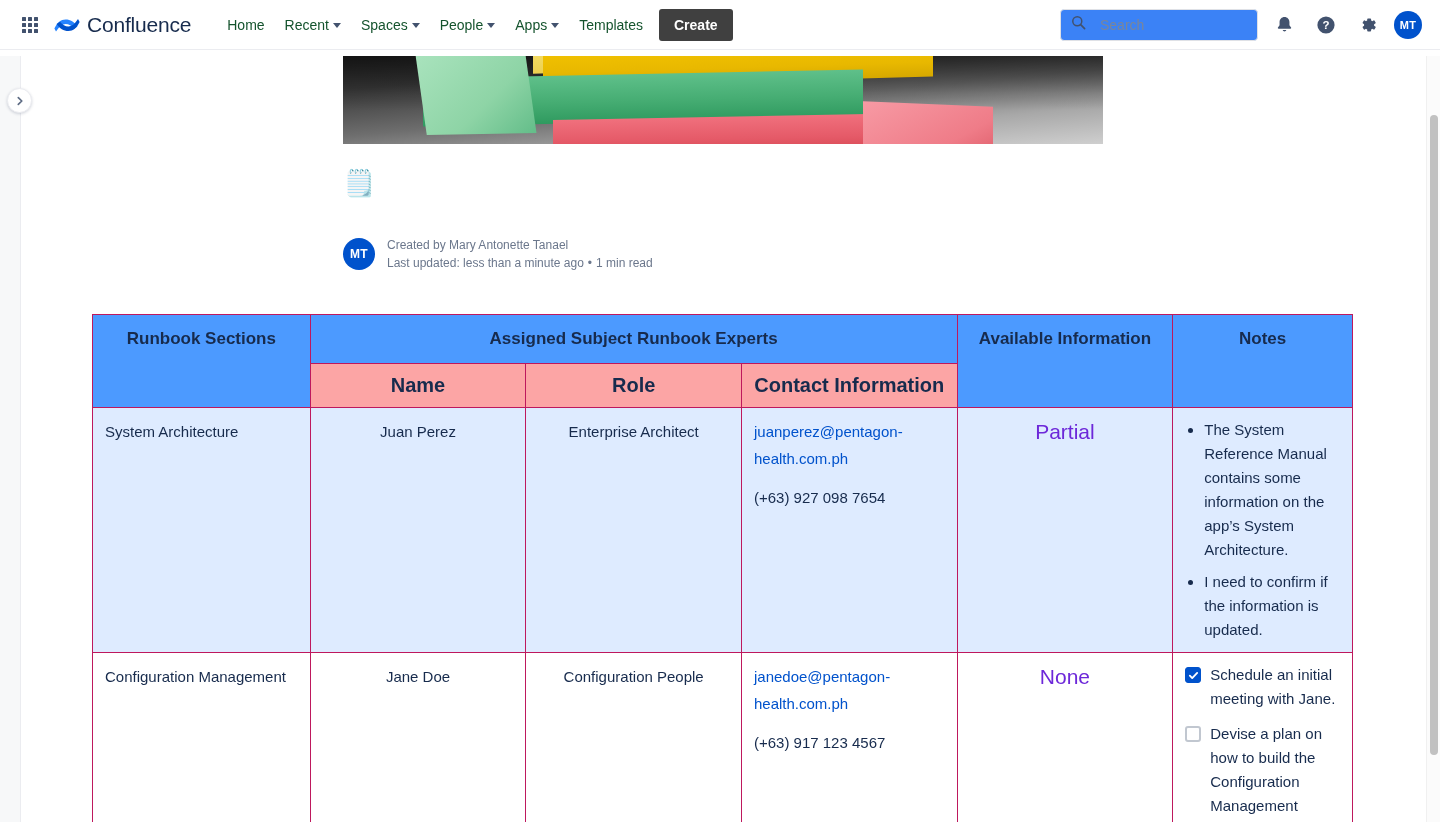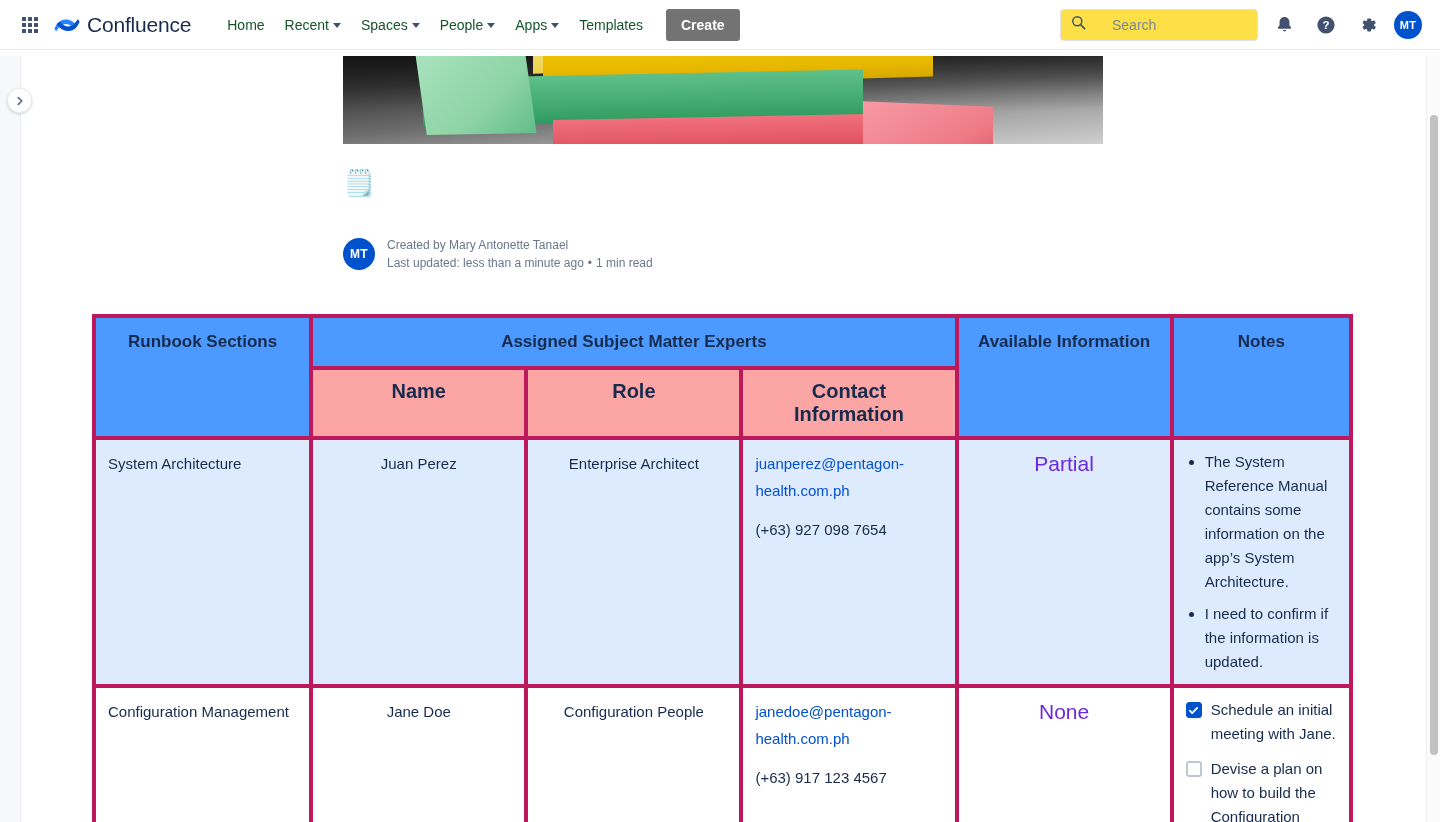--- a/index.html
+++ b/index.html
@@ -43,36 +43,36 @@
     padding: 7px 10px; border-radius: 3px; cursor: pointer;
     white-space: nowrap;
   }
   .caret {
     width: 0; height: 0; margin-top: 2px;
     border-left: 4px solid transparent;
     border-right: 4px solid transparent;
     border-top: 5px solid #42526E;
   }
   .create-btn {
-    margin-left: 13px;
-    background: #737373; color: #ffffff;
+    margin-left: 6px;
+    background: #404040; color: #ffffff;
     font-size: 14px; font-weight: 600;
     border: none; border-radius: 3px;
     padding: 8px 15px; cursor: pointer;
     font-family: "Liberation Sans", sans-serif;
   }
   .nav-right {
     margin-left: auto; display: flex; align-items: center;
     padding-right: 18px; gap: 10px;
   }
   .search-box {
     width: 198px; height: 32px;
     border: 1px solid #DFE1E6; border-radius: 4px;
-    background: #fde047; display: flex; align-items: center;
-    padding: 0 10px; gap: 24px; cursor: text;
+    background: #3b82f6; display: flex; align-items: center;
+    padding: 0 10px; gap: 12px; cursor: text;
   }
   .search-box input {
     border: none; outline: none; background: transparent;
     font-size: 14px; color: #172B4D; width: 100%;
     font-family: "Liberation Sans", sans-serif;
   }
   .search-box input::placeholder { color: #7A869A; }
   .icon-btn {
     width: 32px; height: 32px; border-radius: 50%;
     display: flex; align-items: center; justify-content: center;
@@ -184,21 +184,21 @@
   .byline-row .read { color: #6B778C; }
 
   
   .runbook-table {
     position: absolute; top: 258px; left: 70px;
     width: 1261px;
     border-collapse: collapse;
     table-layout: fixed;
   }
   .runbook-table th, .runbook-table td {
-    border: 4px solid #be185d;
+    border: 1px solid #be185d;
     vertical-align: top;
     padding: 10px 12px;
   }
   .th-main {
     background: #4C9AFF;
     color: #172B4D;
     font-size: 17px; font-weight: 700;
     text-align: center; vertical-align: middle;
     line-height: 28px;
   }
@@ -362,21 +362,21 @@
       <div class="byline-row">
         <span>Last updated: less than a minute ago</span><span class="sep">•</span><span class="read">1 min read</span>
       </div>
     </div>
   </div>
 
   <table class="runbook-table">
     <thead>
       <tr>
         <th class="th-main" rowspan="2" style="width:212px;">Runbook Sections</th>
-        <th class="th-main" colspan="3" style="width:630px;">Assigned Subject Matter Experts</th>
+        <th class="th-main" colspan="3" style="width:630px;">Assigned Subject Runbook Experts</th>
         <th class="th-main" rowspan="2" style="width:210px;">Available Information</th>
         <th class="th-main" rowspan="2" style="width:175px;">Notes</th>
       </tr>
       <tr>
         <th class="th-sub" style="width:210px;">Name</th>
         <th class="th-sub" style="width:210px;">Role</th>
         <th class="th-sub" style="width:210px;">Contact Information</th>
       </tr>
     </thead>
     <tbody>

